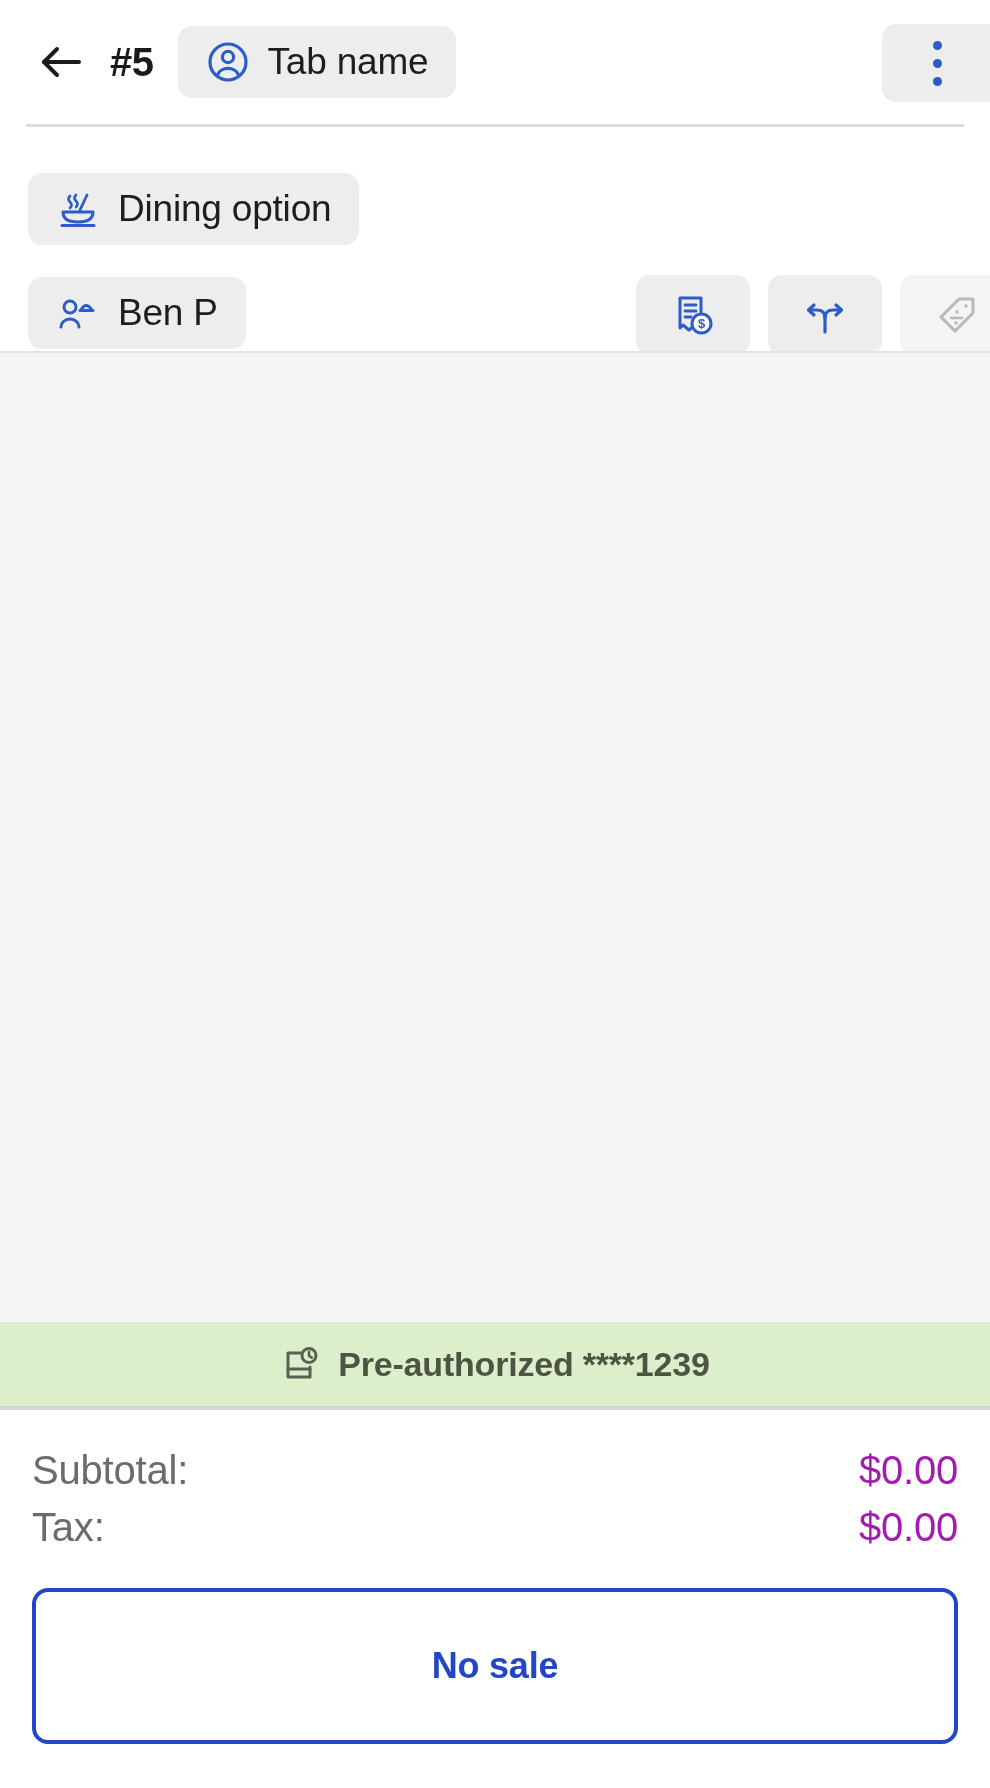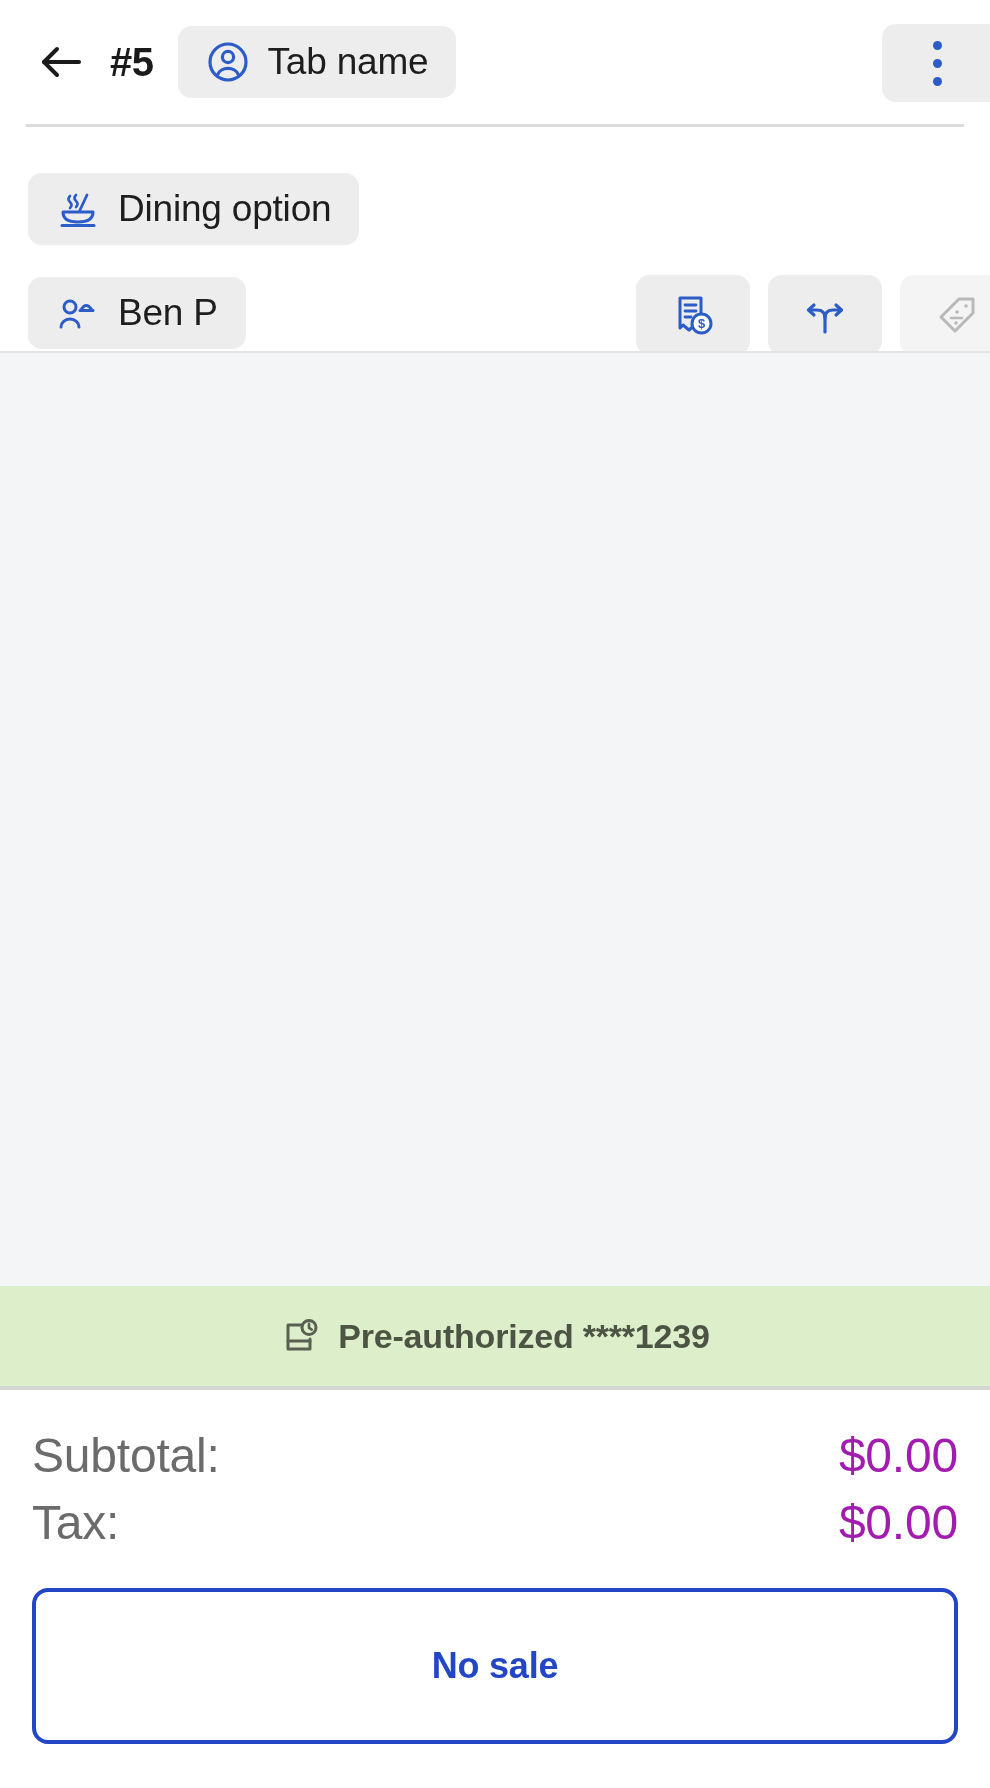--- a/index.html
+++ b/index.html
@@ -161,21 +161,21 @@
     background: #f4f5f6;
     border-top: 2px solid #e4e4e4;
     min-height: 0;
     position: relative;
   }
 
   
   .preauth-banner {
     flex: 0 0 auto;
     background: #ddeecb;
-    height: 104px;
+    height: 88px;
     display: flex;
     align-items: center;
     justify-content: center;
     gap: 16px;
     border-bottom: 4px solid #d5d5d5;
     box-sizing: border-box;
   }
   .preauth-banner .preauth-icon {
     display: flex;
     align-items: center;
@@ -194,21 +194,21 @@
   .totals {
     flex: 0 0 auto;
     background: #ffffff;
     padding: 38px 32px 0 32px;
     box-sizing: border-box;
   }
   .total-row {
     display: flex;
     justify-content: space-between;
     align-items: baseline;
-    font-size: 48px;
+    font-size: 40px;
     color: #6b6b6b;
     letter-spacing: -0.2px;
     margin-bottom: 12px;
   }
   .total-row .total-value { color: #a21caf; }
 
   
   .footer-buttons {
     flex: 0 0 auto;
     display: flex;

